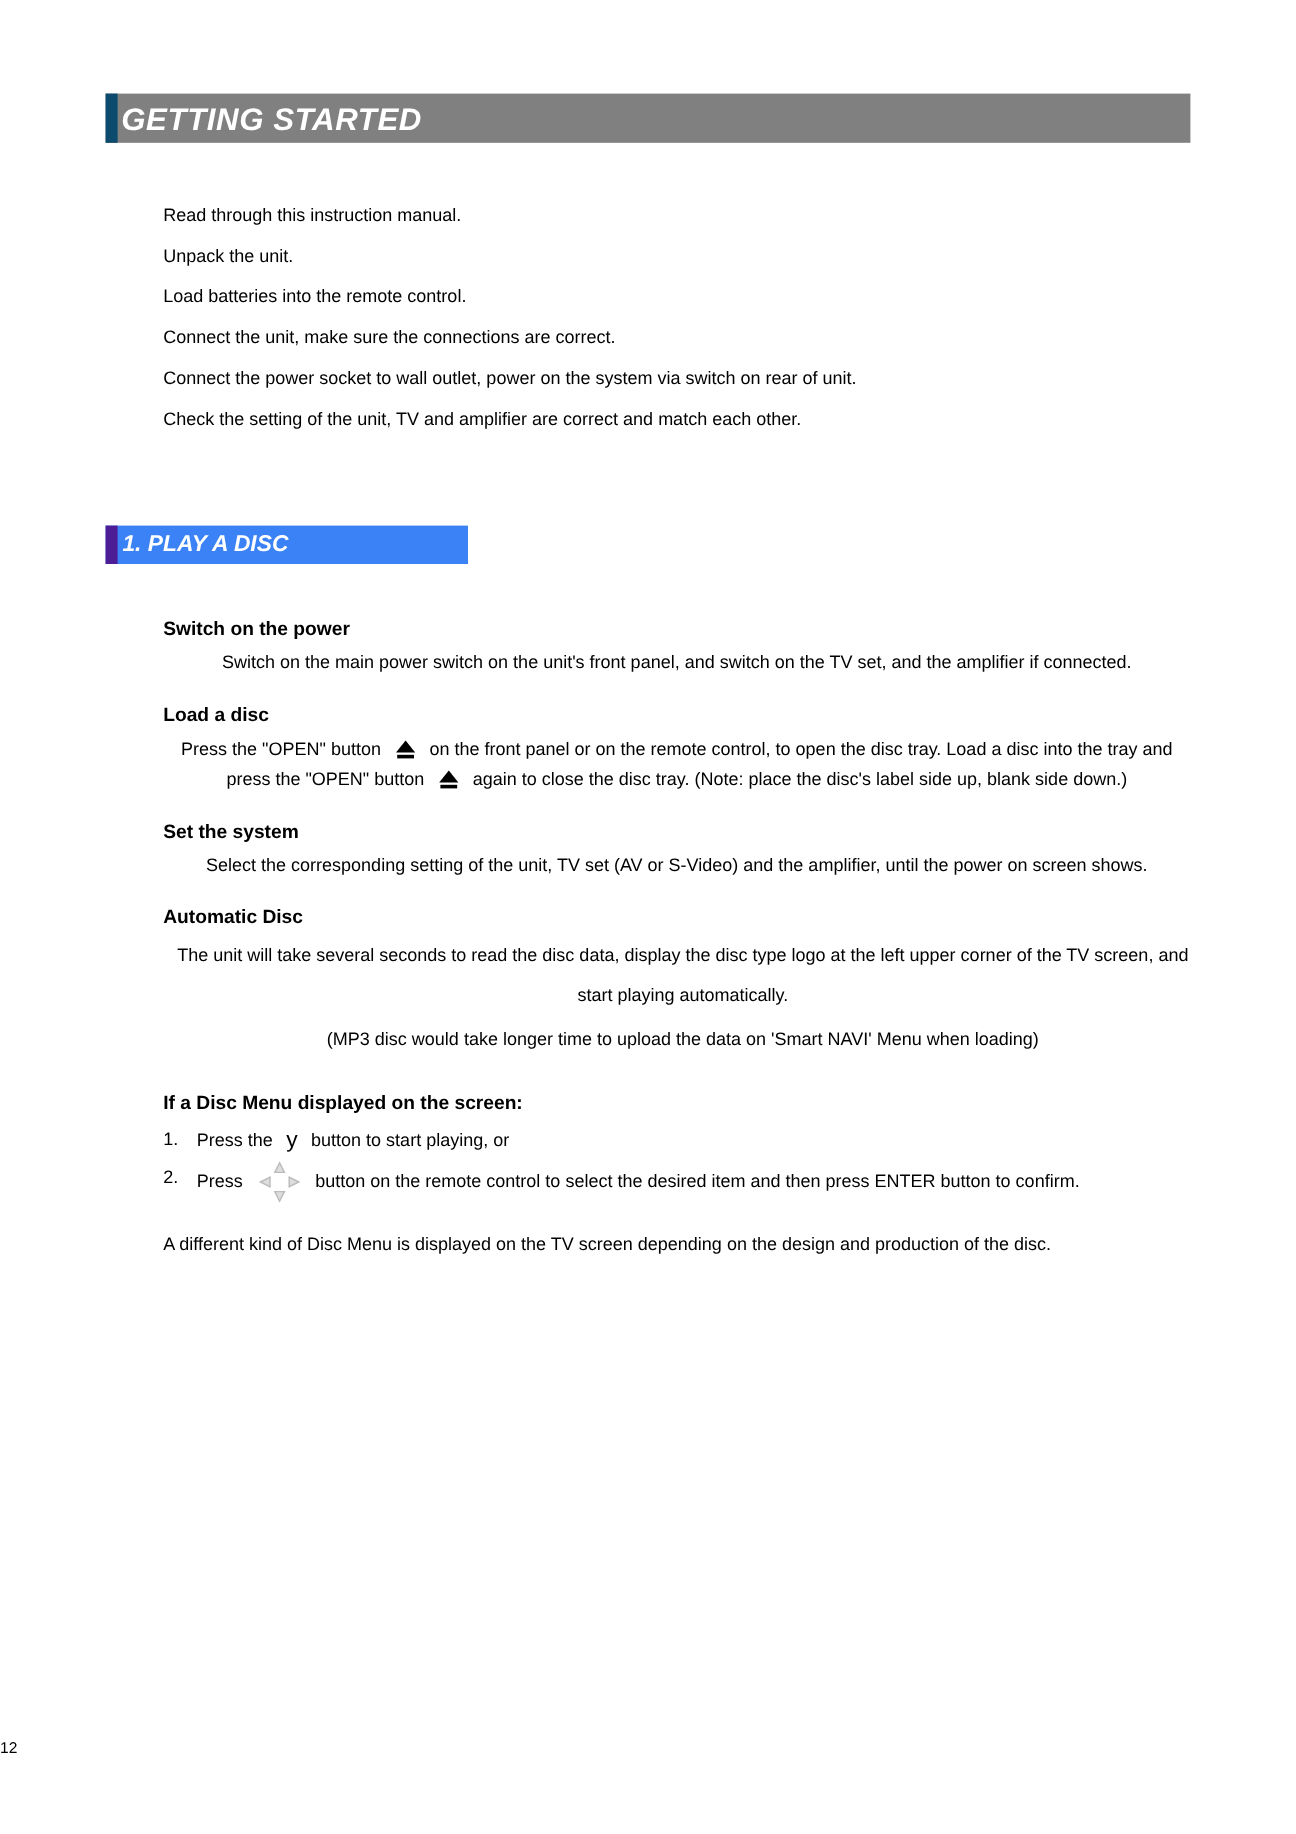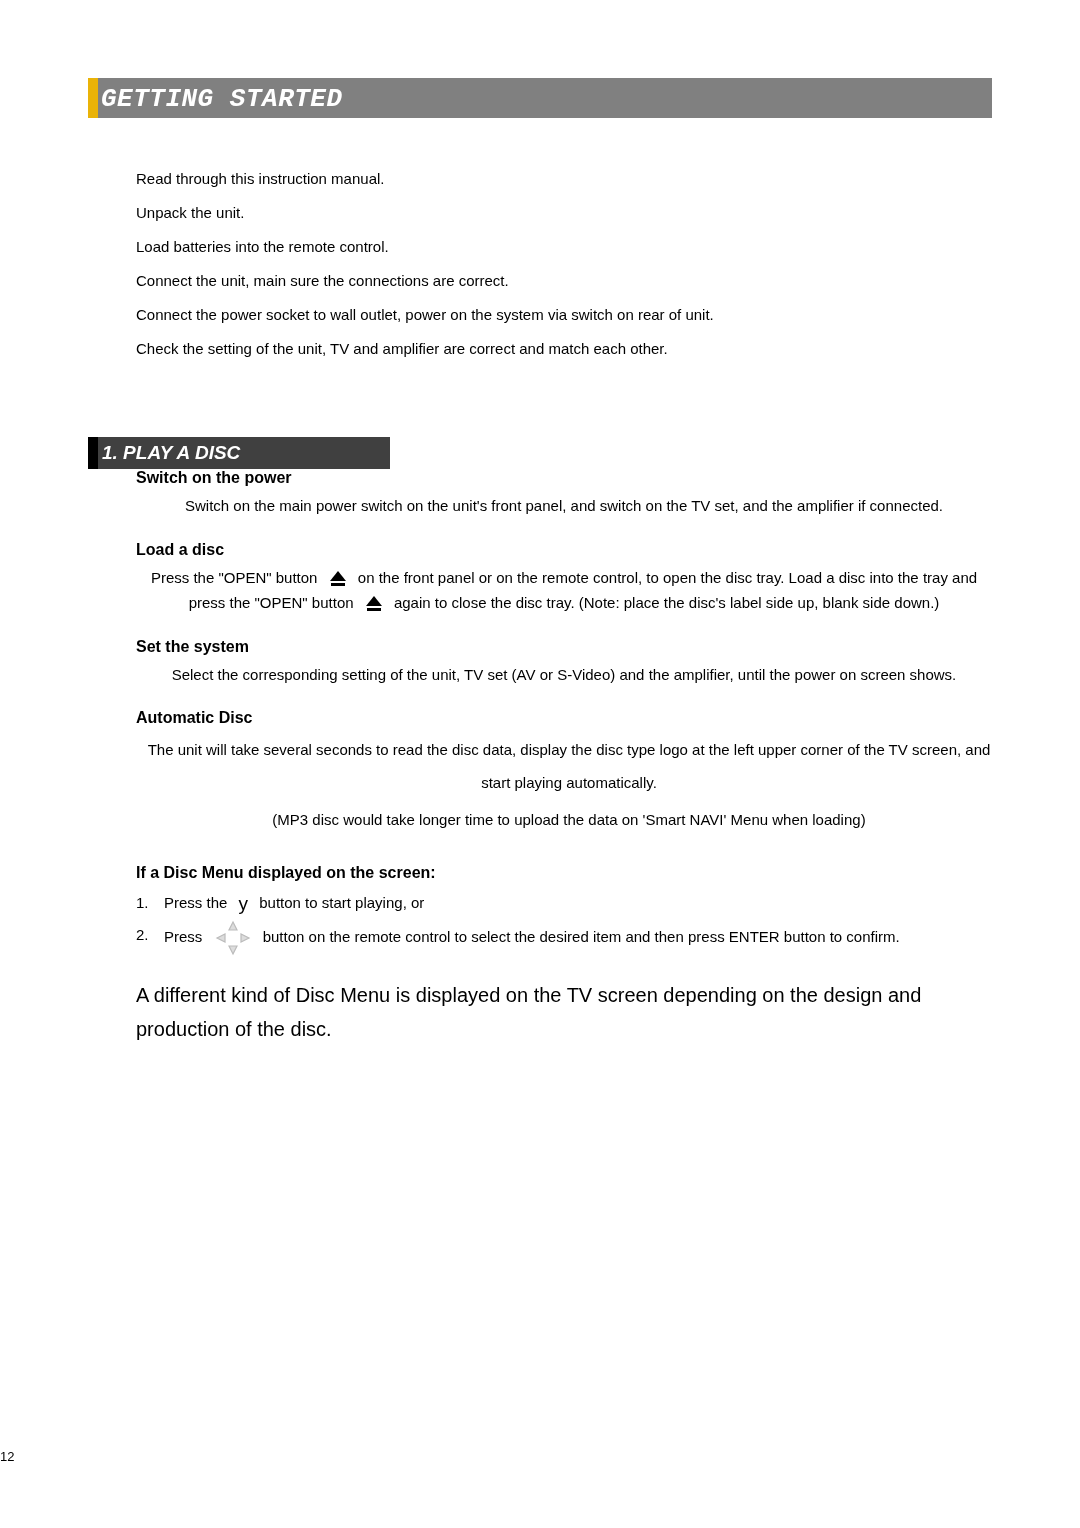--- a/index.html
+++ b/index.html
@@ -18,43 +18,43 @@
     .page-container {
       padding: 78px 88px 0 88px;
     }
     .header-bar {
       background: #808080;
       color: #ffffff;
       font-size: 26px;
       font-weight: bold;
       font-style: italic;
       padding: 6px 0 4px 3px;
-      border-left: 10px solid #eab308;
+      border-left: 10px solid #0c4a6e;
       margin-bottom: 49px;
       letter-spacing: 0.5px;
-      font-family: Liberation Mono, monospace;
     }
     .intro-list {
       padding-left: 48px;
       margin-bottom: 76px;
     }
     .intro-item {
       font-size: 15px;
       line-height: 1.6;
       margin-bottom: 10px;
     }
     .section-header {
       display: inline-block;
-      background: #404040;
+      background: #3b82f6;
       color: #ffffff;
       font-size: 19px;
       font-weight: bold;
       font-style: italic;
       padding: 5px 150px 5px 4px;
-      border-left: 10px solid #000000;
+      border-left: 10px solid #4c1d95;
+      margin-bottom: 46px;
     }
     .content-block {
       padding-left: 48px;
     }
     .sub-heading {
       font-size: 16px;
       font-weight: bold;
       margin-bottom: 6px;
       margin-top: 0;
     }
@@ -120,38 +120,38 @@
     }
     .auto-play-block .body-text {
       line-height: 2.2;
       margin-bottom: 4px;
       margin-left: 10px;
     }
     .disc-menu-heading {
       margin-top: 28px;
     }
     .note-after {
-      font-size: 20px;
+      font-size: 15px;
       line-height: 1.7;
       margin-top: 22px;
     }
   </style>
 </head>
 <body>
 
 <div class="page-container">
   <div class="header-bar">
     <span>GETTING STARTED</span>
   </div>
 
   <div class="intro-list">
     <div class="intro-item">Read through this instruction manual.</div>
     <div class="intro-item">Unpack the unit.</div>
     <div class="intro-item">Load batteries into the remote control.</div>
-    <div class="intro-item">Connect the unit, main sure the connections are correct.</div>
+    <div class="intro-item">Connect the unit, make sure the connections are correct.</div>
     <div class="intro-item">Connect the power socket to wall outlet, power on the system via switch on rear of unit.</div>
     <div class="intro-item">Check the setting of the unit, TV and amplifier are correct and match each other.</div>
   </div>
 
   <div class="section-header">
     <span>1. PLAY A DISC</span>
   </div>
 
   <div class="content-block">
 

